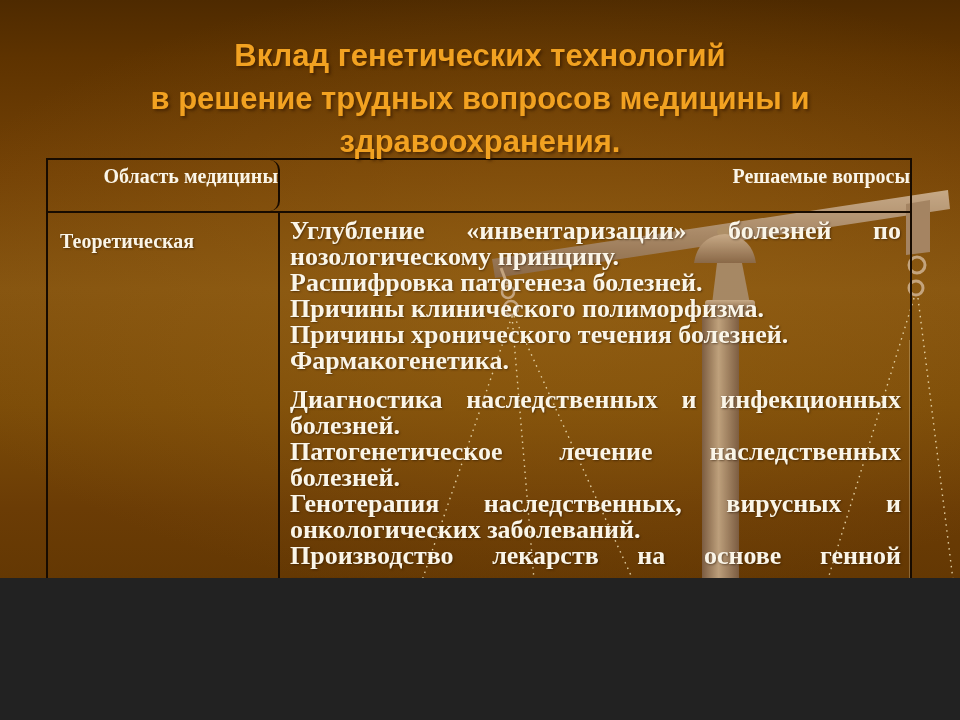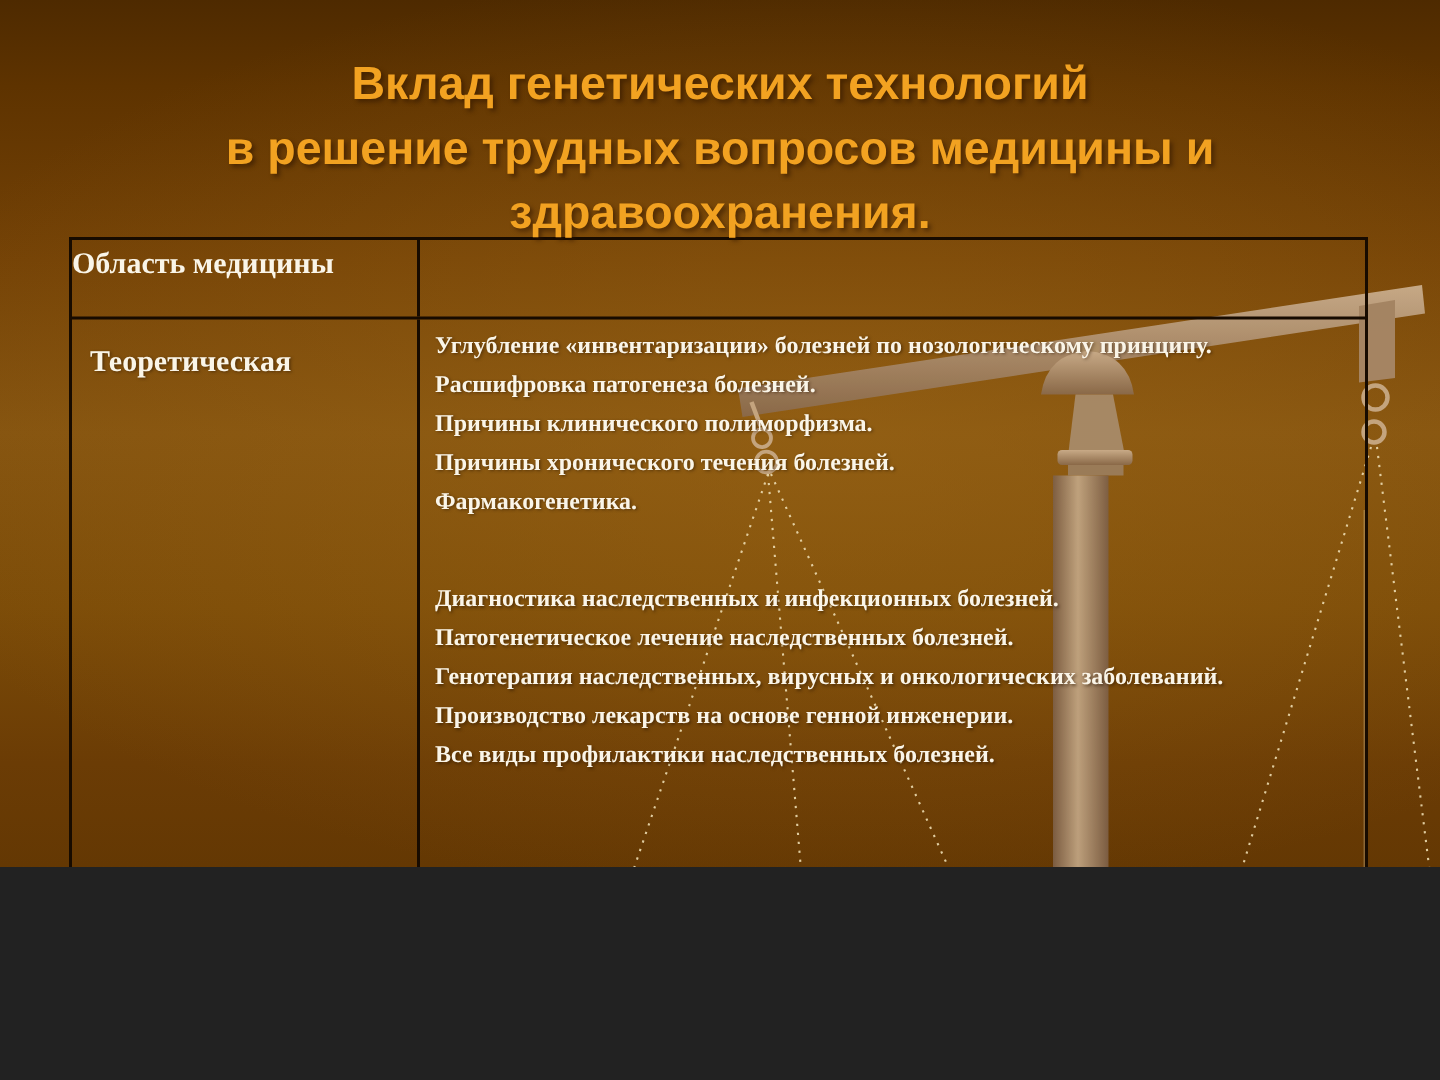--- a/index.html
+++ b/index.html
@@ -17,33 +17,33 @@
     font-size:31px;line-height:43px;color:#F2A221;
     text-shadow:2px 2px 3px rgba(45,20,0,.55);
   }
   .title span{display:block;}
   .gtable{
     position:absolute;left:46px;top:158px;width:866px;height:552px;
     border:2px solid #170b00;box-sizing:border-box;z-index:2;
     color:#FAF5E8;
   }
   .thead{display:flex;height:53px;border-bottom:2px solid #170b00;box-sizing:border-box;}
-  .hcell{font-weight:bold;font-size:20px;padding-top:5px;text-align:left;box-sizing:border-box;}
+  .hcell{font-weight:bold;font-size:20px;padding-top:5px;text-align:right;box-sizing:border-box;border-radius:10px;}
   .hcell.left{width:232px;border-right:2px solid #170b00;}
   .hcell.right{flex:1;}
   .tbody{display:flex;height:495px;position:relative;}
   .bcell-left{width:232px;border-right:2px solid #170b00;box-sizing:border-box;position:relative;}
   .bcell-right{flex:1;position:relative;}
   .area-label{
     position:absolute;left:12px;font-weight:bold;font-size:20px;white-space:nowrap;
     text-shadow:1px 1px 2px rgba(40,20,0,.5);
   }
   .area-1{top:17px;} .area-2{top:174px;} .area-3{top:349px;}
   .issues{
-    position:absolute;left:10px;right:9px;font-weight:bold;font-size:16px;line-height:26px;
+    position:absolute;left:10px;right:9px;font-weight:bold;font-size:26px;line-height:26px;
     text-align:justify;white-space:pre-line;
     text-shadow:1px 1px 2px rgba(40,20,0,.5);
   }
   .iss-1{top:5px;} .iss-2{top:174px;} .iss-3{top:342px;}
 </style>
 </head>
 <body>
 
 <div class="slide">
 
@@ -110,20 +110,21 @@
 
   <div class="title">
     <span>Вклад генетических технологий</span>
     <span>в решение трудных вопросов медицины и</span>
     <span>здравоохранения.</span>
   </div>
 
   <div class="gtable">
     <div class="thead">
       <div class="hcell left">Область медицины</div>
+      <div class="hcell right">Решаемые вопросы</div>
     </div>
     <div class="tbody">
       <div class="bcell-left">
         <div class="area-label area-1">Теоретическая</div>
       </div>
       <div class="bcell-right">
         <div class="issues iss-1">Углубление «инвентаризации» болезней по нозологическому принципу.
 Расшифровка патогенеза болезней.
 Причины клинического полиморфизма.
 Причины хронического течения болезней.

